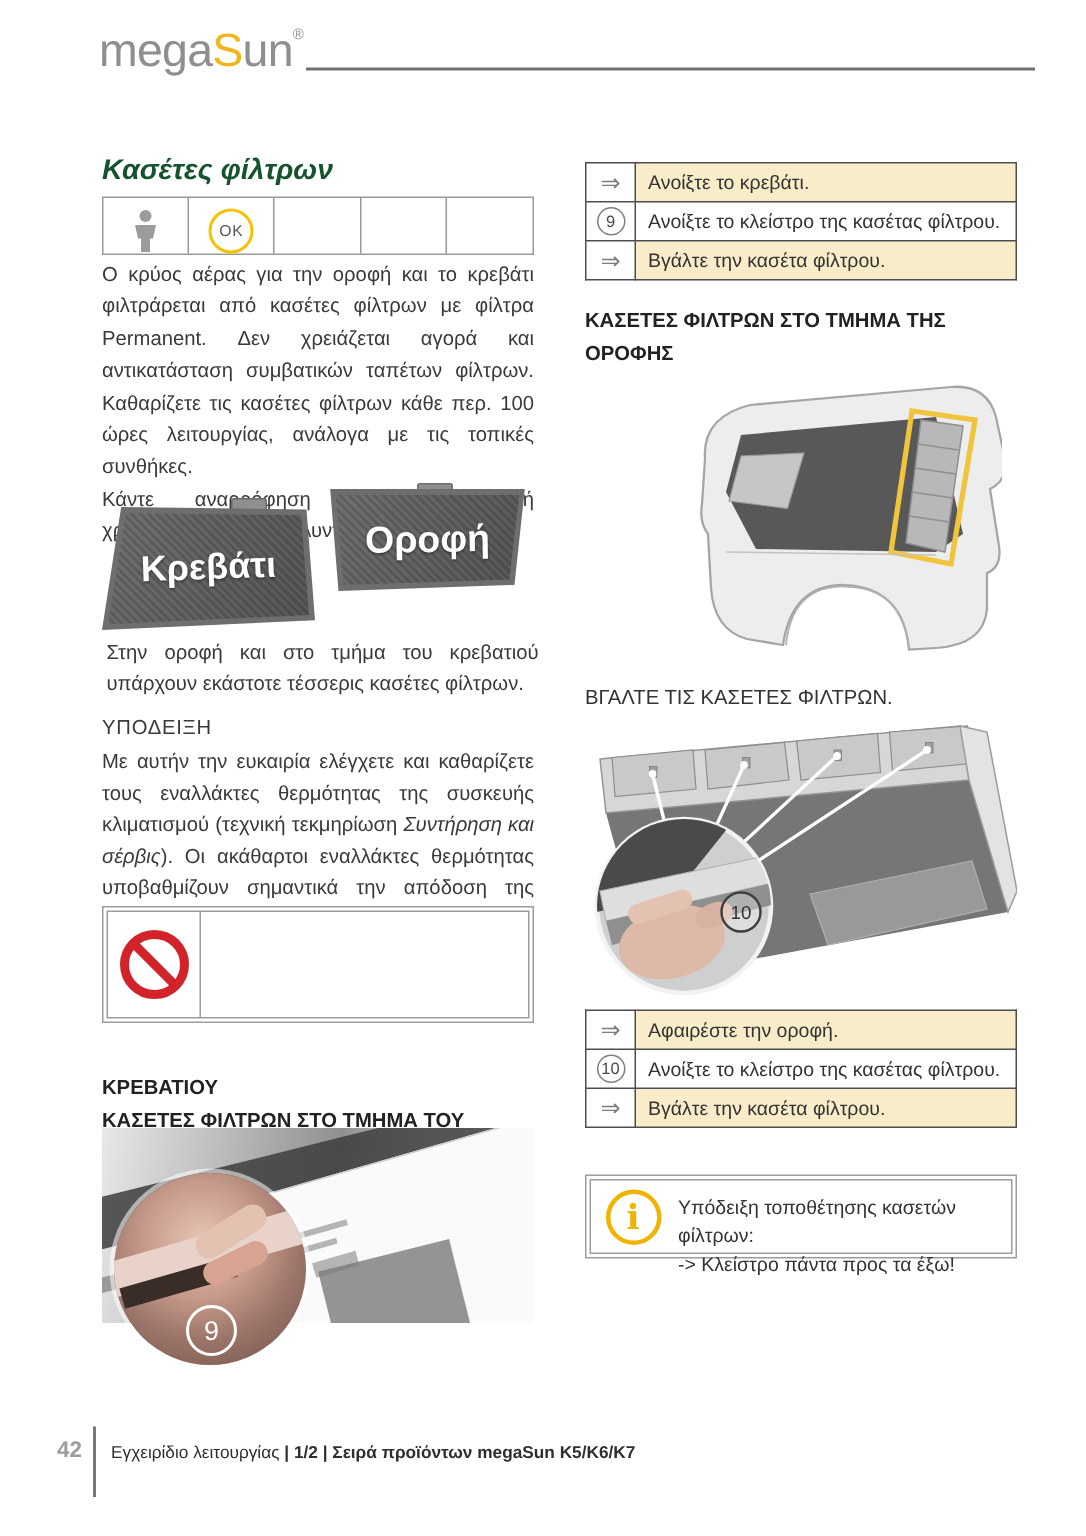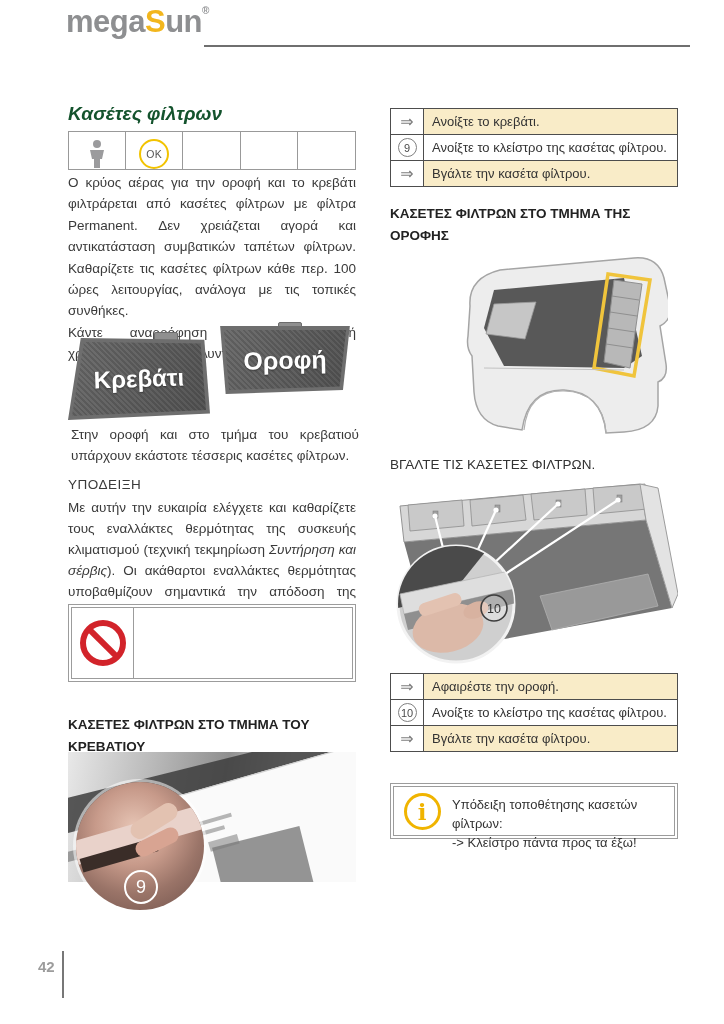--- a/index.html
+++ b/index.html
@@ -1,20 +1,20 @@
 <!DOCTYPE html>
 <html><head>
 <meta charset="utf-8">
 <style>
   * { margin:0; padding:0; box-sizing:border-box; }
   body { background:#ffffff; font-family:"Liberation Sans", sans-serif; }
   .page { position:relative; width:724px; height:1024px; background:#fff; overflow:hidden; color:#3a3a3a; }
 
   
-  .logo { position:absolute; left:66px; top:4px; font-size:31px; font-weight:bold; letter-spacing:-0.5px; color:#8e8f91; }
+  .logo { position:absolute; left:66px; top:16px; font-size:31px; font-weight:normal; letter-spacing:-0.5px; color:#8e8f91; }
   .logo .accent { color:#f2b61d; }
   .logo .tm { font-size:10px; vertical-align:18px; color:#8e8f91; }
   .header-rule { position:absolute; left:204px; top:45px; width:486px; height:2px; background:#6f6f6f; }
 
   
   .col-left { position:absolute; left:68px; top:0; width:288px; }
   .col-right { position:absolute; left:390px; top:0; width:288px; }
 
   .abs { position:absolute; }
 
@@ -169,22 +169,22 @@
 
     <div class="abs dbox warning-box">
       <div class="dbox-inner">
         <div class="warn-icon-cell">
           <div class="no-sign"></div>
         </div>
       </div>
     </div>
 
     <div class="abs sec-heading sec-bed">
+      <div>ΚΡΕΒΑΤΙΟΥ</div>
       <div>ΚΑΣΕΤΕΣ ΦΙΛΤΡΩΝ ΣΤΟ ΤΜΗΜΑ ΤΟΥ</div>
-      <div>ΚΡΕΒΑΤΙΟΥ</div>
     </div>
 
     <div class="abs photo-wrap">
       <div class="photo-rect">
         <div class="photo-band1"></div>
         <div class="photo-band2"></div>
         <div class="photo-pane">
           <div class="mark" style="left:24px; top:30px; width:34px; height:4px;"></div>
           <div class="mark" style="left:20px; top:40px; width:28px; height:4px;"></div>
           <div class="mark" style="left:28px; top:52px; width:30px; height:10px;"></div>
@@ -307,14 +307,15 @@
           <div>Υπόδειξη τοποθέτησης κασετών φίλτρων:</div>
           <div>-&gt; Κλείστρο πάντα προς τα έξω!</div>
         </div>
       </div>
     </div>
 
   </div>
 
   <div class="footer-num">42</div>
   <div class="footer-line"></div>
+  <div class="footer-text"><span>Εγχειρίδιο λειτουργίας </span><b>| 1/2 | Σειρά προϊόντων megaSun K5/K6/K7</b></div>
 
 </div>
 
 </body></html>

